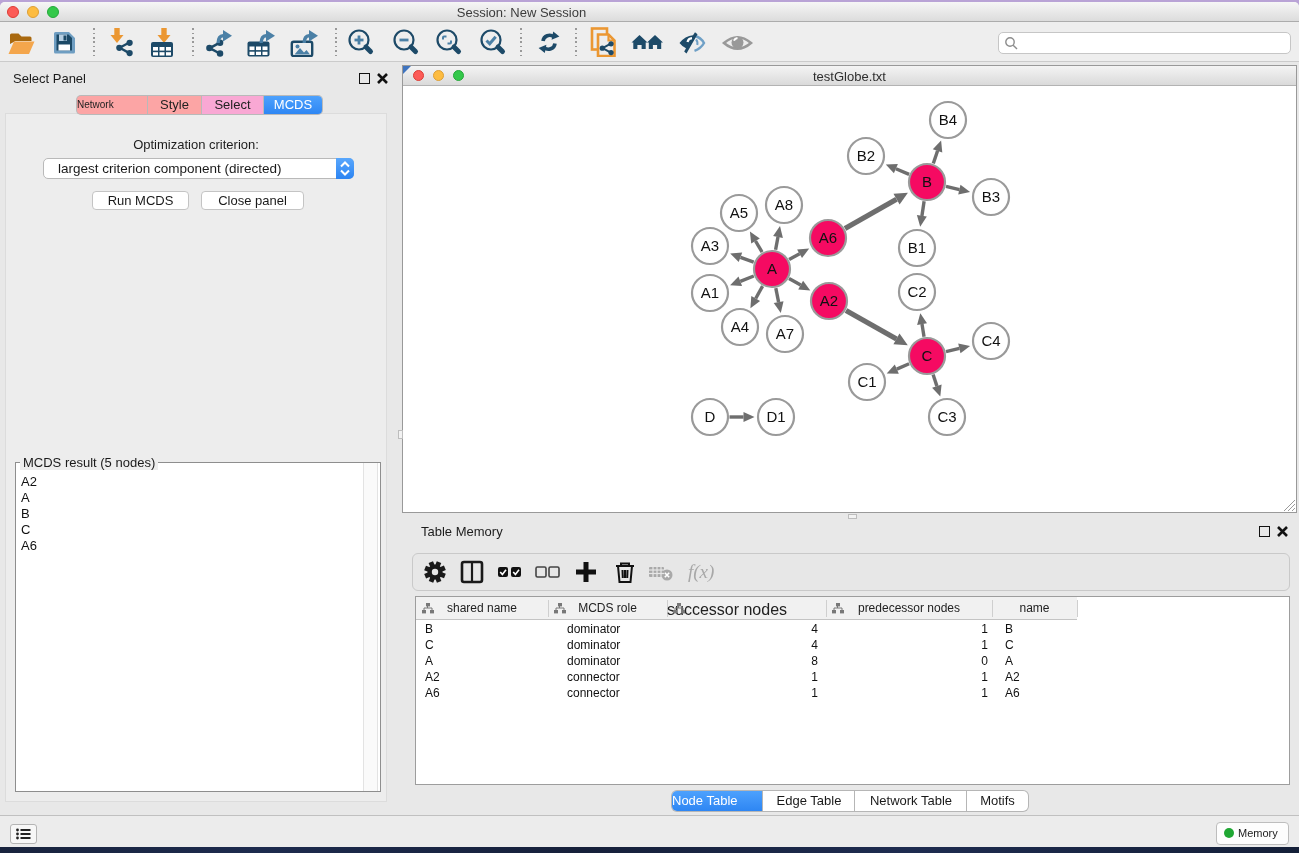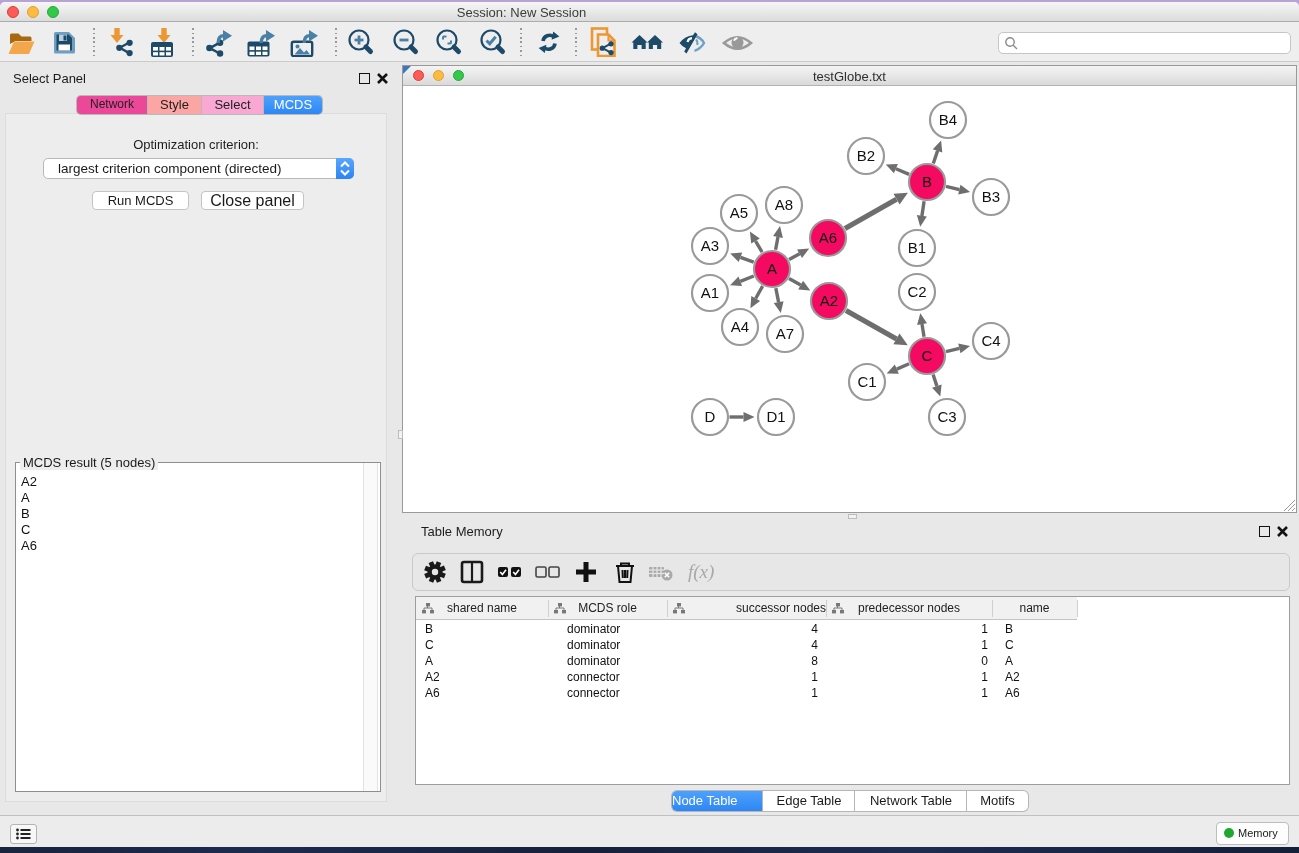--- a/index.html
+++ b/index.html
@@ -156,32 +156,32 @@
 <svg class="abs" style="left:1004px;top:36px" width="15" height="15" viewBox="0 0 15 15">
     <circle cx="6" cy="6" r="4.2" fill="none" stroke="#8c8c8c" stroke-width="1.4"></circle>
     <line x1="9.2" y1="9.2" x2="13" y2="13" stroke="#8c8c8c" stroke-width="1.4"></line>
   </svg>
 <div class="abs" style="left:13px;top:71px;font-size:13px;color:#1c1c1c">Select Panel</div>
 <div class="abs" style="left:359px;top:73px;width:11px;height:11px;border:1.6px solid #111"></div>
 <svg class="abs" style="left:376px;top:72px" width="13" height="13" viewBox="0 0 13 13">
     <path d="M2 2 L11 11 M11 2 L2 11" stroke="#111" stroke-width="2.6"></path>
   </svg>
 <div class="abs" style="left:5px;top:113px;width:382px;height:689px;background:#ededed;border:1px solid #dcdcdc"></div>
-<div class="abs" style="left:77px;top:96px;width:71px;height:18px;background:#ec4899;color:#222;font-size:12px;text-align:center;line-height:17px;border-radius:4px 0 0 4px;border-right:1px solid #b9b9b9;box-shadow:0 0 0 1px #b9b9b9">Network</div>
+<div class="abs" style="left:77px;top:96px;width:71px;height:18px;background:#fca5a5;color:#222;font-size:10px;line-height:17px;border-radius:4px 0 0 4px;border-right:1px solid #b9b9b9;box-shadow:0 0 0 1px #b9b9b9">Network</div>
 <div class="abs" style="left:148px;top:96px;width:54px;height:18px;background:#fca5a5;color:#222;font-size:13px;text-align:center;line-height:17px;border-radius:0;border-right:1px solid #b9b9b9;box-shadow:0 0 0 1px #b9b9b9">Style</div>
 <div class="abs" style="left:202px;top:96px;width:62px;height:18px;background:#f9a8d4;color:#222;font-size:13px;text-align:center;line-height:17px;border-radius:0;border-right:1px solid #b9b9b9;box-shadow:0 0 0 1px #b9b9b9">Select</div>
 <div class="abs" style="left:264px;top:96px;width:58px;height:18px;background:linear-gradient(#4DA1FD,#2E86F3);color:#fff;font-size:13px;text-align:center;line-height:17px;border-radius:0 4px 4px 0;box-shadow:0 0 0 1px #b9b9b9">MCDS</div>
 <div class="abs" style="left:0;top:137px;width:392px;text-align:center;font-size:13px;color:#1c1c1c">Optimization criterion:</div>
 <div class="abs" style="left:43px;top:158px;width:311px;height:21px;background:#fff;border:1px solid #b9b9b9;border-radius:5px;font-size:13.5px;color:#1a1a1a;line-height:19px;padding-left:14px">largest criterion component (directed)</div>
 <div class="abs" style="left:336px;top:158px;width:18px;height:21px;background:linear-gradient(#59a7fd,#2c84f2);border-radius:0 5px 5px 0"></div>
 <svg class="abs" style="left:339px;top:161px" width="12" height="15" viewBox="0 0 12 15">
     <path d="M2 5.5 L6 1.5 L10 5.5 M2 9.5 L6 13.5 L10 9.5" fill="none" stroke="#fff" stroke-width="2"></path>
   </svg>
 <div class="abs" style="left:92px;top:191px;width:97px;height:19px;background:#fff;border:1px solid #c4c4c4;border-radius:4px;font-size:13px;color:#1a1a1a;text-align:center;line-height:17px">Run MCDS</div>
-<div class="abs" style="left:201px;top:191px;width:103px;height:19px;background:#fff;border:1px solid #c4c4c4;border-radius:4px;font-size:16px;color:#1a1a1a;text-align:center;line-height:17px">Close panel</div>
+<div class="abs" style="left:201px;top:191px;width:103px;height:19px;background:#fff;border:1px solid #c4c4c4;border-radius:4px;font-size:13px;color:#1a1a1a;text-align:center;line-height:17px">Close panel</div>
 <div class="abs" style="left:16px;top:463px;width:364px;height:329px;background:#fff"></div>
 <div class="abs" style="left:15px;top:462px;width:366px;height:330px;border:1px solid #8e8e8e"></div>
 <div class="abs" style="left:363px;top:463px;width:15px;height:328px;background:#fafafa;border-left:1px solid #e3e3e3;border-right:1px solid #e3e3e3"></div>
 <div class="abs" style="left:20px;top:455px;background:#ededed;padding:0 3px;font-size:13px;color:#1a1a1a">MCDS result (5 nodes)</div>
 <div class="abs" style="left:21px;top:474px;font-size:13px;color:#111">A2</div>
 <div class="abs" style="left:21px;top:490px;font-size:13px;color:#111">A</div>
 <div class="abs" style="left:21px;top:506px;font-size:13px;color:#111">B</div>
 <div class="abs" style="left:21px;top:522px;font-size:13px;color:#111">C</div>
 <div class="abs" style="left:21px;top:538px;font-size:13px;color:#111">A6</div>
 <div class="abs" style="left:402px;top:65px;width:895px;height:448px;background:#fff;border:1px solid #999"></div>
@@ -358,21 +358,21 @@
 <div class="abs" style="left:548px;top:601px;width:119px;text-align:center;font-size:12px;color:#222">MCDS role</div>
 <svg class="abs" style="left:554px;top:603px" width="12" height="11" viewBox="0 0 12 11">
     <g fill="#787878">
       <rect x="4" y="0" width="4" height="3.4"></rect>
       <rect x="0" y="7" width="4" height="3.4"></rect>
       <rect x="8" y="7" width="4" height="3.4"></rect>
       <path d="M5.5 3 v2 M2 7 v-2 h8 v2" stroke="#787878" fill="none"></path>
     </g>
   </svg>
 <div class="abs" style="left:826px;top:600px;width:1px;height:17px;background:#cfcfcf"></div>
-<div class="abs" style="left:667px;top:601px;width:159px;text-align:right;font-size:12px;color:#222">successor nodes</div>
+<div class="abs" style="left:667px;top:601px;width:159px;text-align:left;font-size:16px;color:#222">successor nodes</div>
 <svg class="abs" style="left:673px;top:603px" width="12" height="11" viewBox="0 0 12 11">
     <g fill="#787878">
       <rect x="4" y="0" width="4" height="3.4"></rect>
       <rect x="0" y="7" width="4" height="3.4"></rect>
       <rect x="8" y="7" width="4" height="3.4"></rect>
       <path d="M5.5 3 v2 M2 7 v-2 h8 v2" stroke="#787878" fill="none"></path>
     </g>
   </svg>
 <div class="abs" style="left:992px;top:600px;width:1px;height:17px;background:#cfcfcf"></div>
 <div class="abs" style="left:826px;top:601px;width:166px;text-align:center;font-size:12px;color:#222">predecessor nodes</div>

